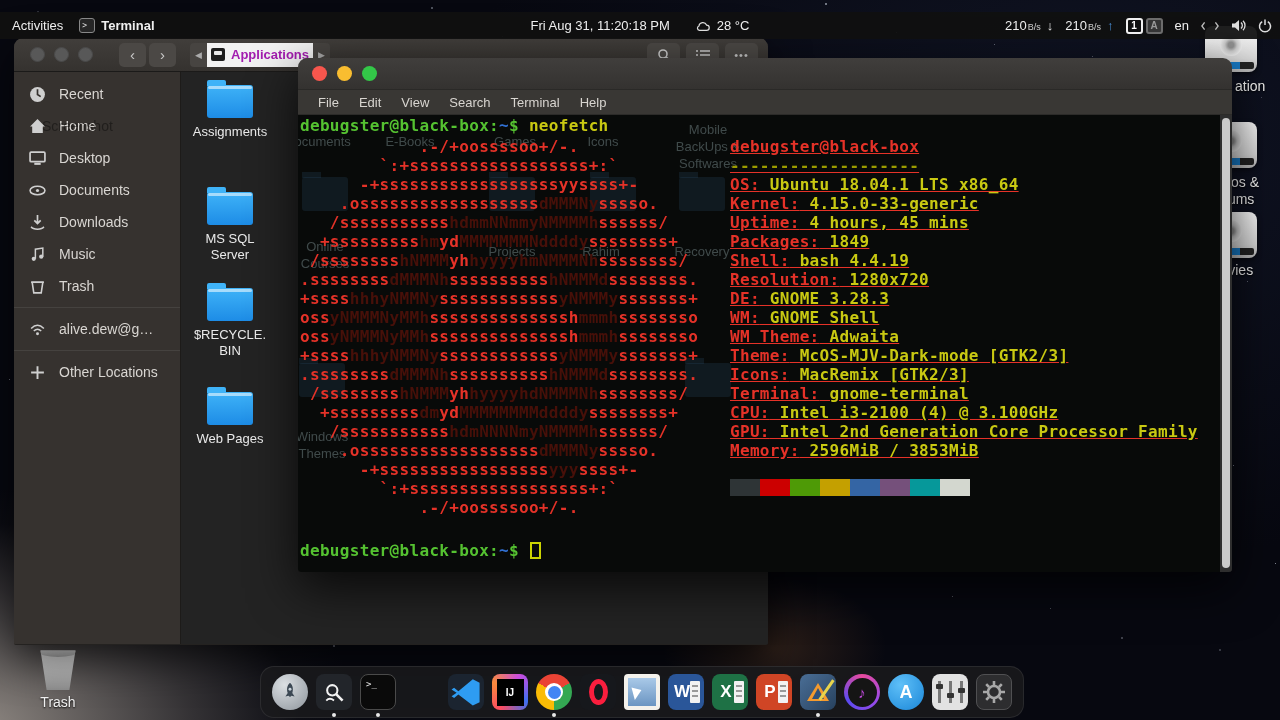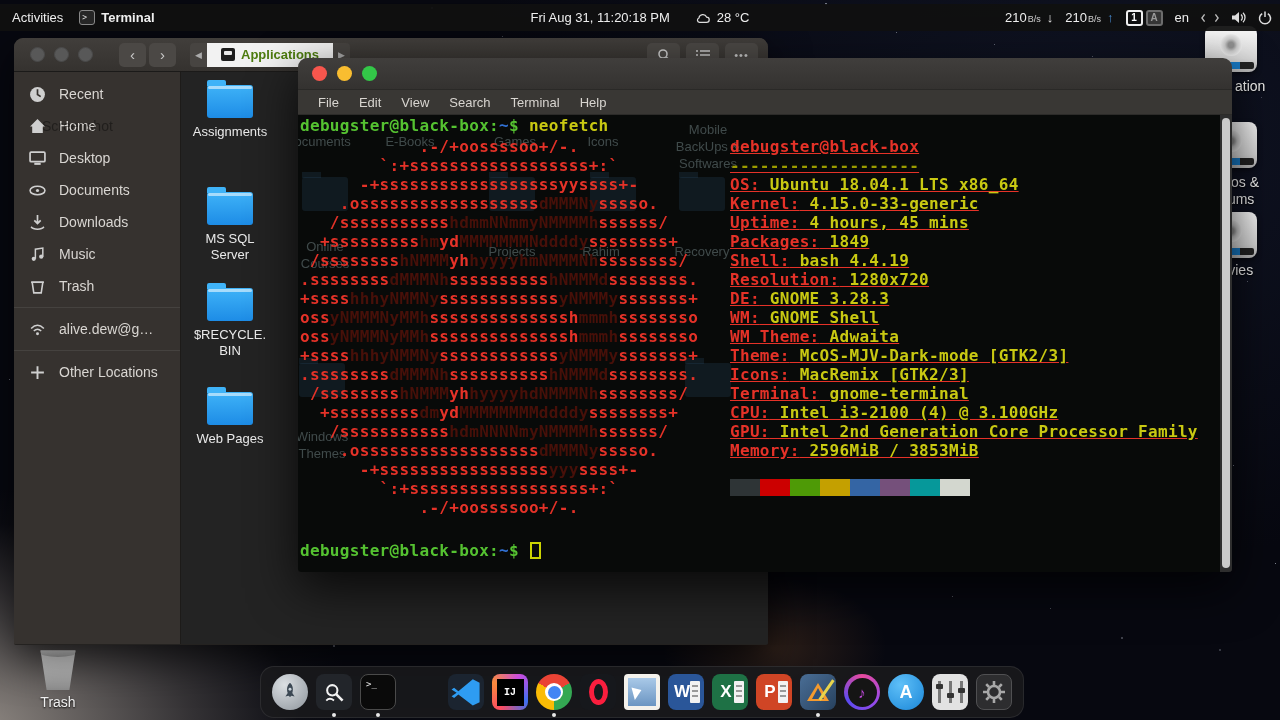--- a/index.html
+++ b/index.html
@@ -8,21 +8,21 @@
     font-family:"Liberation Sans","DejaVu Sans",sans-serif;
     background:
       radial-gradient(480px 300px at -2% 101%, rgba(168,160,152,.85), rgba(108,102,98,.45) 45%, rgba(40,38,36,.15) 68%, transparent 80%),
       radial-gradient(160px 100px at 60.5% 90%, rgba(210,130,60,.18), transparent 70%),
       radial-gradient(900px 600px at 85% 20%, #101424, #070810 70%);
   }
   .stars{position:absolute;inset:0;z-index:0;}
   .star{position:absolute;background:#cfd6e4;border-radius:50%;opacity:.8;}
 
   
-  #topbar{position:absolute;left:0;top:4px;width:1280px;height:27px;background:rgba(16,16,16,.94);
+  #topbar{position:absolute;left:0;top:12px;width:1280px;height:27px;background:rgba(16,16,16,.94);
     z-index:50;display:flex;align-items:center;color:#eee;font-size:13px;}
   #topbar .left{position:absolute;left:12px;display:flex;align-items:center;gap:16px;}
   #topbar .center{margin:0 auto;display:flex;align-items:center;gap:25px;}
   #topbar .right{position:absolute;right:8px;display:flex;align-items:center;gap:12px;}
   .tb-item{display:flex;align-items:center;gap:6px;}
   .term-mini{width:16px;height:15px;border-radius:3px;background:#262626;border:1px solid #888;color:#ddd;
     font-family:"DejaVu Sans Mono",monospace;font-size:8px;line-height:13px;padding-left:2px;}
   .appname{font-weight:bold;}
   .unit{font-size:9px;opacity:.85;margin-left:1px;}
   .arrow-dn{color:#e8e8e8;font-weight:bold;font-size:13px;}
@@ -54,22 +54,22 @@
   .f-header{height:34px;background:linear-gradient(180deg,#413e3b,#35322f);display:flex;align-items:center;
     border-bottom:1px solid #1b1a19;position:relative;}
   .lights{display:flex;gap:9px;margin-left:16px;}
   .light{width:15px;height:15px;border-radius:50%;background:#585858;border:1px solid #4a4a4a;}
   .navbtns{display:flex;gap:3px;margin-left:26px;}
   .sqbtn{width:27px;height:24px;border-radius:5px;background:#4b4845;color:#c9c9c9;display:flex;
     align-items:center;justify-content:center;font-size:15px;}
   .pathbar{display:flex;align-items:center;margin-left:14px;}
   .path-side{width:17px;height:24px;background:#474441;color:#aaa;display:flex;align-items:center;justify-content:center;font-size:9px;border-radius:4px 0 0 4px;}
   .path-side.r{border-radius:0 4px 4px 0;}
-  .path-main{height:24px;background:#f2f2f2;color:#4d7c0f;font-weight:bold;font-size:13px;display:flex;
-    align-items:center;gap:6px;padding:0 14px;}
+  .path-main{height:24px;background:#f2f2f2;color:#a21caf;font-weight:bold;font-size:13px;display:flex;
+    align-items:center;gap:6px;padding:0 4px;}
   .path-ico{width:14px;height:13px;border-radius:2px;background:#1d1d1d;position:relative;}
   .path-ico::before{content:"";position:absolute;left:3px;top:3px;width:8px;height:4px;border-radius:1px;background:#e8e8e8;}
   .f-actions{position:absolute;right:10px;display:flex;gap:6px;}
   .f-body{display:flex;height:572px;}
   .sidebar{width:167px;background:#36322f;border-right:1px solid rgba(0,0,0,.45);padding-top:6px;position:relative;}
   .sb-item{height:32px;display:flex;align-items:center;gap:13px;padding-left:15px;color:#d9d6d2;font-size:14px;}
   .sb-item svg{flex:0 0 auto;}
   .sb-sep{height:1px;background:rgba(255,255,255,.08);margin:5px 0;}
   .sb-ghost{position:absolute;left:28px;top:46px;color:rgba(0,0,0,.4);font-size:14px;}
   .f-content{flex:1;background:#232323;position:relative;}
@@ -113,21 +113,21 @@
   .dk .dot{position:absolute;bottom:-6px;left:50%;transform:translateX(-50%);width:4px;height:4px;border-radius:50%;background:#e8e8e8;}
   .ic{border-radius:8px;width:36px;height:36px;display:flex;align-items:center;justify-content:center;position:relative;overflow:hidden;}
   .circle{border-radius:50%!important;}
   .ic-launch{background:radial-gradient(circle at 35% 30%,#dbdfe3,#8e959c);}
   .ic-files{background:#22252a;}
   .ic-term{background:#0a0a0a;border:1px solid #4a4a4a;color:#e8e8e8;font-family:"DejaVu Sans Mono",monospace;font-size:9px;align-items:flex-start;justify-content:flex-start;padding:4px 0 0 5px;}
   .ic-office{background:transparent;display:grid;grid-template-columns:16px 16px;grid-template-rows:16px 16px;gap:2px;border-radius:4px;}
   .ic-office span:nth-child(1){background:#e5473b;}.ic-office span:nth-child(2){background:#57a843;}
   .ic-office span:nth-child(3){background:#f0b51c;}.ic-office span:nth-child(4){background:#3f7ae0;}
   .ic-vscode{background:#1b2430;}
-  .ic-ij{background:conic-gradient(from 210deg,#fc4c61,#f98a3c,#c94ce0,#3e6ff0,#fc4c61);font-family:Liberation Mono, monospace;}
+  .ic-ij{background:conic-gradient(from 210deg,#fc4c61,#f98a3c,#c94ce0,#3e6ff0,#fc4c61);}
   .ic-ij b{width:27px;height:27px;background:#000;color:#fff;font-size:10px;display:flex;align-items:center;justify-content:center;}
   .ic-chrome{background:conic-gradient(from -60deg,#ea4335 0 120deg,#34a853 120deg 240deg,#fbbc05 240deg 360deg);}
   .ic-chrome::before{content:"";position:absolute;width:18px;height:18px;border-radius:50%;background:#fff;}
   .ic-chrome::after{content:"";position:absolute;width:13px;height:13px;border-radius:50%;background:#4285f4;}
   .ic-opera{background:#16181c;}
   .ic-opera i{display:block;width:19px;height:26px;border:5px solid #fa1e3e;border-radius:50%;}
   .ic-mail{background:#f4f2ec;border-radius:4px;}
   .ic-mail i{display:block;width:28px;height:28px;background:linear-gradient(180deg,#a9c9e8,#6b95c2);position:relative;}
   .ic-mail i::before{content:"";position:absolute;left:5px;top:8px;width:0;height:0;border-left:9px solid #fff;border-top:5px solid transparent;border-bottom:8px solid transparent;transform:rotate(-15deg);}
   .ic-word{background:#2a5699;}.ic-excel{background:#1e7145;}.ic-ppt{background:#d04525;}

